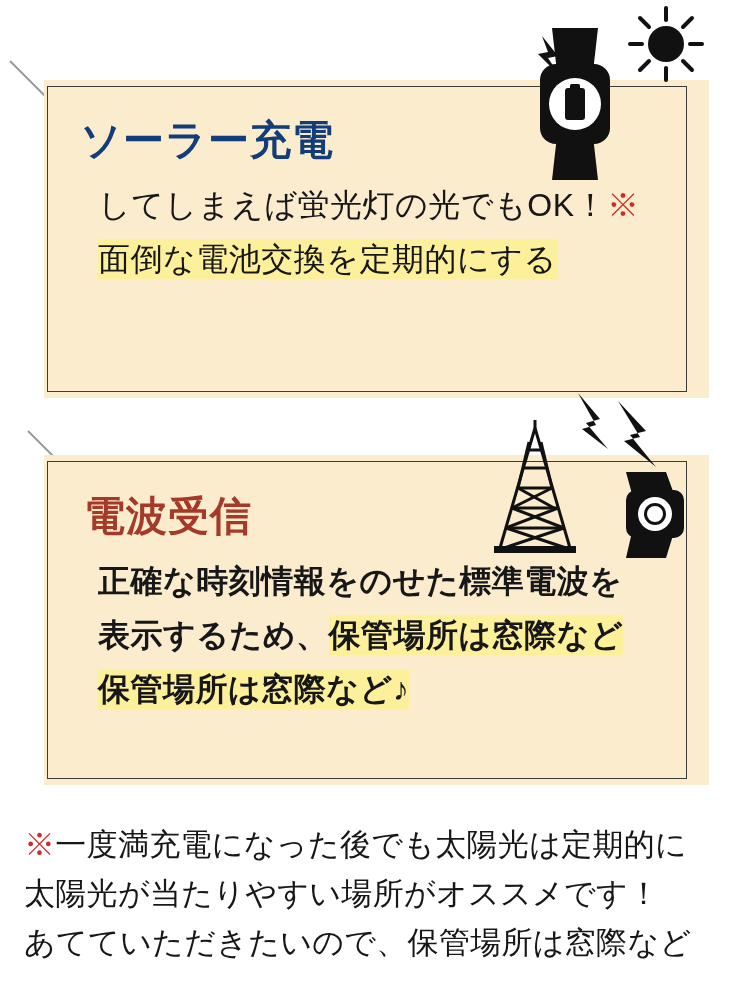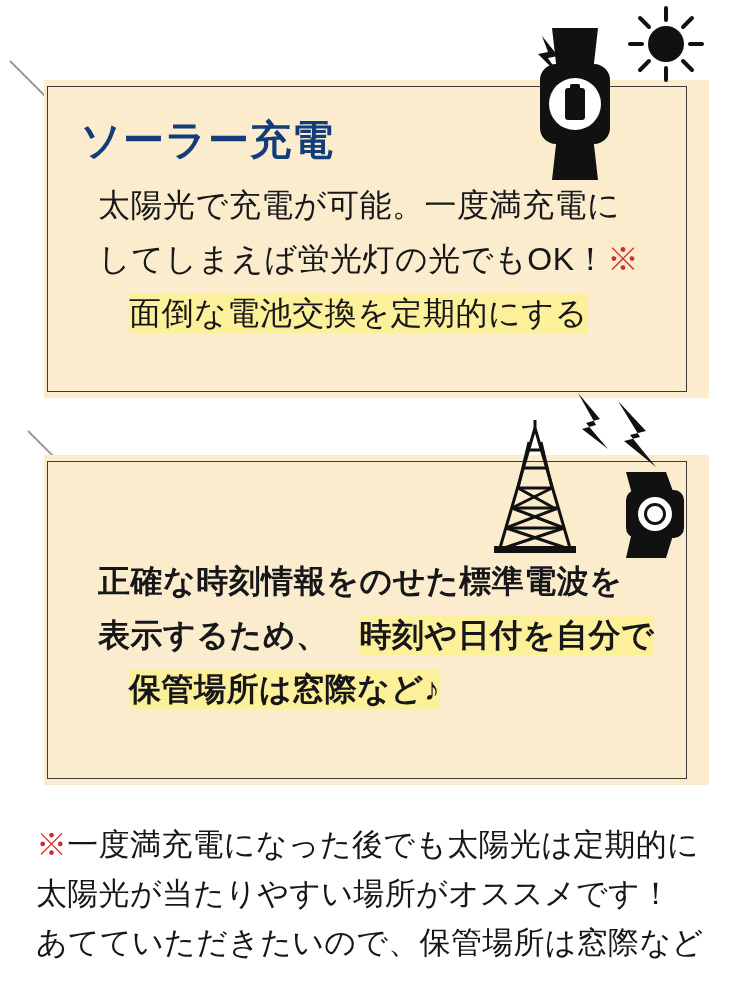--- a/index.html
+++ b/index.html
@@ -104,38 +104,37 @@
   #body-radio {
     left: 98px;
     top: 554px;
     width: 600px;
     font-weight: bold;
   }
   .line { white-space: nowrap; }
   .hl {
     background: #fdf09a;
     padding: 2px 0;
-    margin-left: 31px;
   }
   .ref-mark {
     color: #cf2b2b;
   }
 
   
   #footnote {
     position: absolute;
     left: 24px;
     top: 820px;
     width: 710px;
     font-size: 31px;
     line-height: 49px;
     color: #17171a;
     letter-spacing: 0.3px;
   }
-  #footnote .fn-line { white-space: nowrap; margin-left: 12px; }
+  #footnote .fn-line { white-space: nowrap; }
   .fn-mark { color: #cf2b2b; }
 
   
   .art { position: absolute; pointer-events: none; }
   #art-sun   { left: 600px; top: 0px;   width: 110px; height: 90px; }
   #art-watch { left: 520px; top: 24px;  width: 110px; height: 160px; }
   #art-tower { left: 470px; top: 420px; width: 130px; height: 150px; }
   #art-watch2{ left: 620px; top: 470px; width: 80px;  height: 90px; }
   #art-bolt1 { left: 560px; top: 385px; width: 110px; height: 110px; }
 </style>
@@ -149,40 +148,38 @@
   <div class="diag" style="left:28px; top:430px; width:110px; transform:rotate(45deg);"></div>
   <div class="diag" style="left:610px; top:672px; width:130px; transform:rotate(45deg);"></div>
 
   <div class="panel" id="panel-solar"></div>
   <div class="panel-inner-border" id="panel-solar-border"></div>
 
   <div class="heading" id="heading-solar">ソーラー充電</div>
 
   <div class="body-block" id="body-solar">
     <div class="line">
-      <span>太陽光で充電が可能。一度満充電に</span>
-    </div>
-    <div class="line">
       <span>してしまえば蛍光灯の光でもOK！</span><span class="ref-mark">※</span>
     </div>
     <div class="line">
       <span class="hl">面倒な電池交換を定期的にする</span>
     </div>
   </div>
 
   <div class="panel" id="panel-radio"></div>
   <div class="panel-inner-border" id="panel-radio-border"></div>
 
+  <div class="heading" id="heading-radio">電波受信</div>
 
   <div class="body-block" id="body-radio">
     <div class="line">
       <span>正確な時刻情報をのせた標準電波を</span>
     </div>
     <div class="line">
-      <span>表示するため、</span><span class="hl">時刻や日付を自分で</span>
+      <span>表示するため、</span><span class="hl">保管場所は窓際など</span>
     </div>
     <div class="line">
       <span class="hl">保管場所は窓際など♪</span>
     </div>
   </div>
 
   <div id="footnote">
     <div class="fn-line"><span class="fn-mark">※</span><span>一度満充電になった後でも太陽光は定期的に</span></div>
     <div class="fn-line"><span>太陽光が当たりやすい場所がオススメです！</span></div>
     <div class="fn-line"><span>あてていただきたいので、保管場所は窓際など</span></div>

